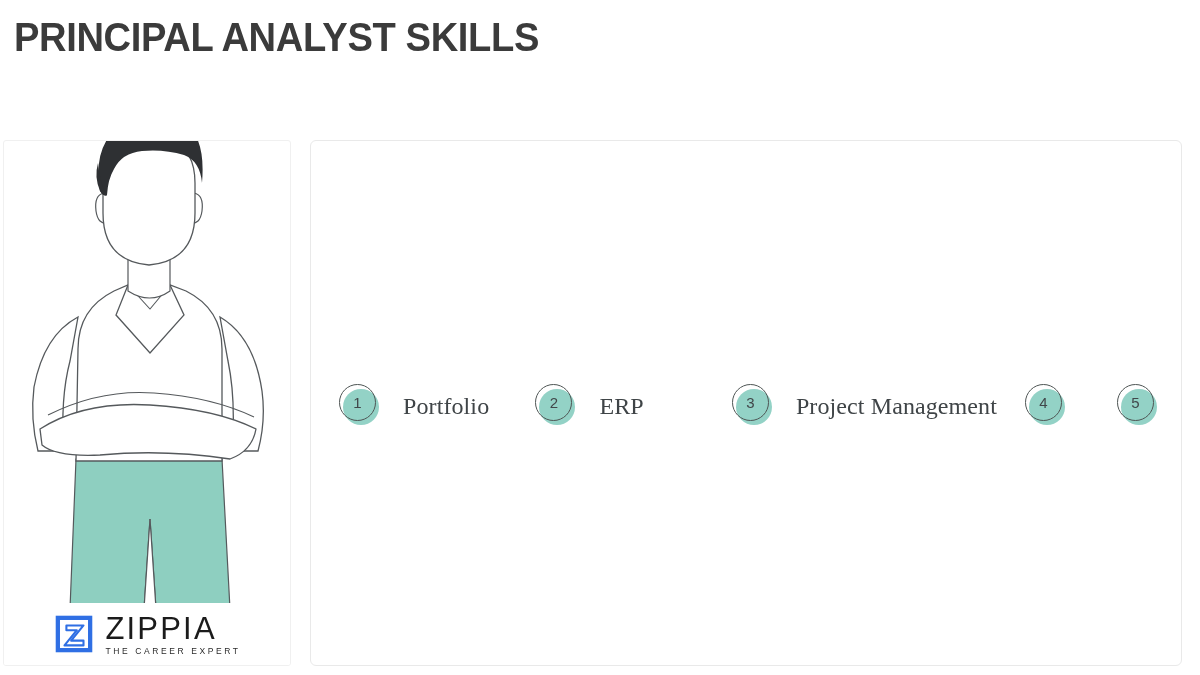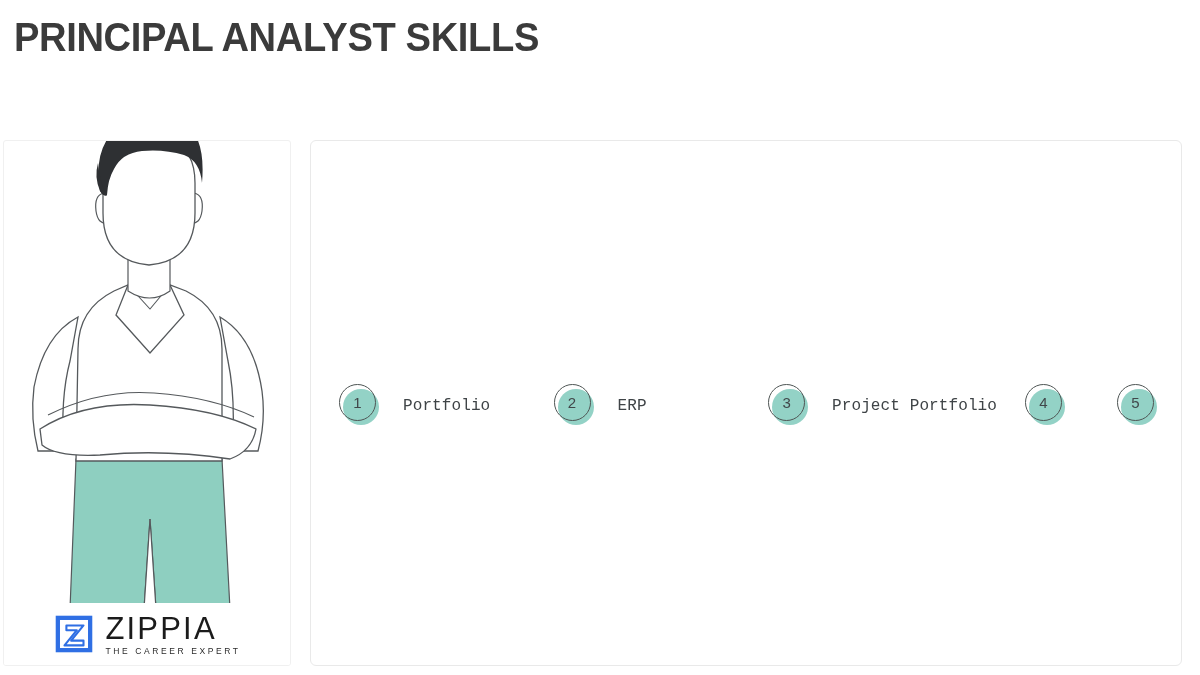--- a/index.html
+++ b/index.html
@@ -166,23 +166,23 @@
     height: 37px;
     display: flex;
     align-items: center;
     justify-content: center;
     font-size: 15px;
     color: #41474a;
     font-family: "Liberation Sans", sans-serif;
   }
 
   .skill-label {
-    font-size: 16px;
+    font-size: 24px;
     color: #3f4447;
-    font-family: Liberation Mono, monospace;
+    font-family: Liberation Serif, serif;
     white-space: nowrap;
     letter-spacing: 0.1px;
   }
 </style>
 </head>
 <body>
 
 <div class="page">
 
   <div class="page-title">PRINCIPAL ANALYST SKILLS</div>
@@ -252,21 +252,21 @@
         </div>
         <span class="skill-label">ERP</span>
       </div>
 
       <div class="skill-item col-left">
         <div class="badge">
           <span class="badge-fill"></span>
           <span class="badge-ring"></span>
           <span class="badge-num">3</span>
         </div>
-        <span class="skill-label">Project Portfolio</span>
+        <span class="skill-label">Project Management</span>
       </div>
 
       <div class="skill-item col-left">
         <div class="badge">
           <span class="badge-fill"></span>
           <span class="badge-ring"></span>
           <span class="badge-num">4</span>
         </div>
       </div>
 

